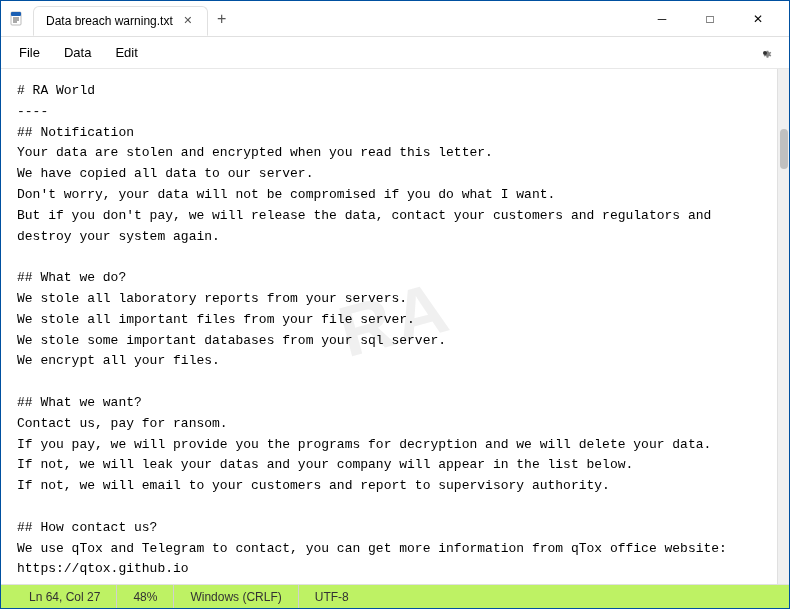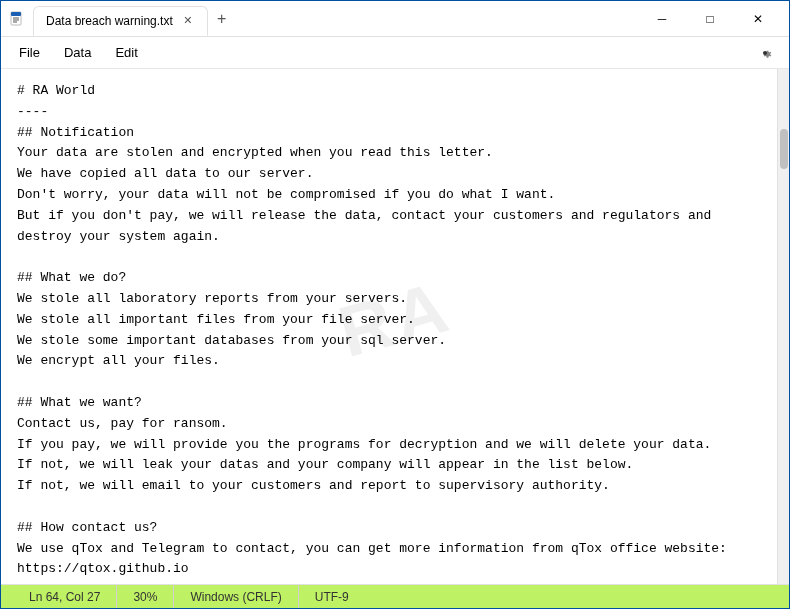--- a/index.html
+++ b/index.html
@@ -300,17 +300,17 @@
 
 Our qTox ID is:
 9A8B9576F0B3846B4CA8B4FAF9F50F633CE731BBC860E76C09ED31FC1A1ACF2A4DFDD79C20F1</div>
     <div class="scrollbar">
       <div class="scroll-thumb"></div>
     </div>
   </div>
 
   <div class="status-bar">
     <span class="status-item">Ln 64, Col 27</span>
-    <span class="status-item">30%</span>
+    <span class="status-item">48%</span>
     <span class="status-item">Windows (CRLF)</span>
-    <span class="status-item">UTF-9</span>
+    <span class="status-item">UTF-8</span>
   </div>
 </div>
 
 </body></html>

